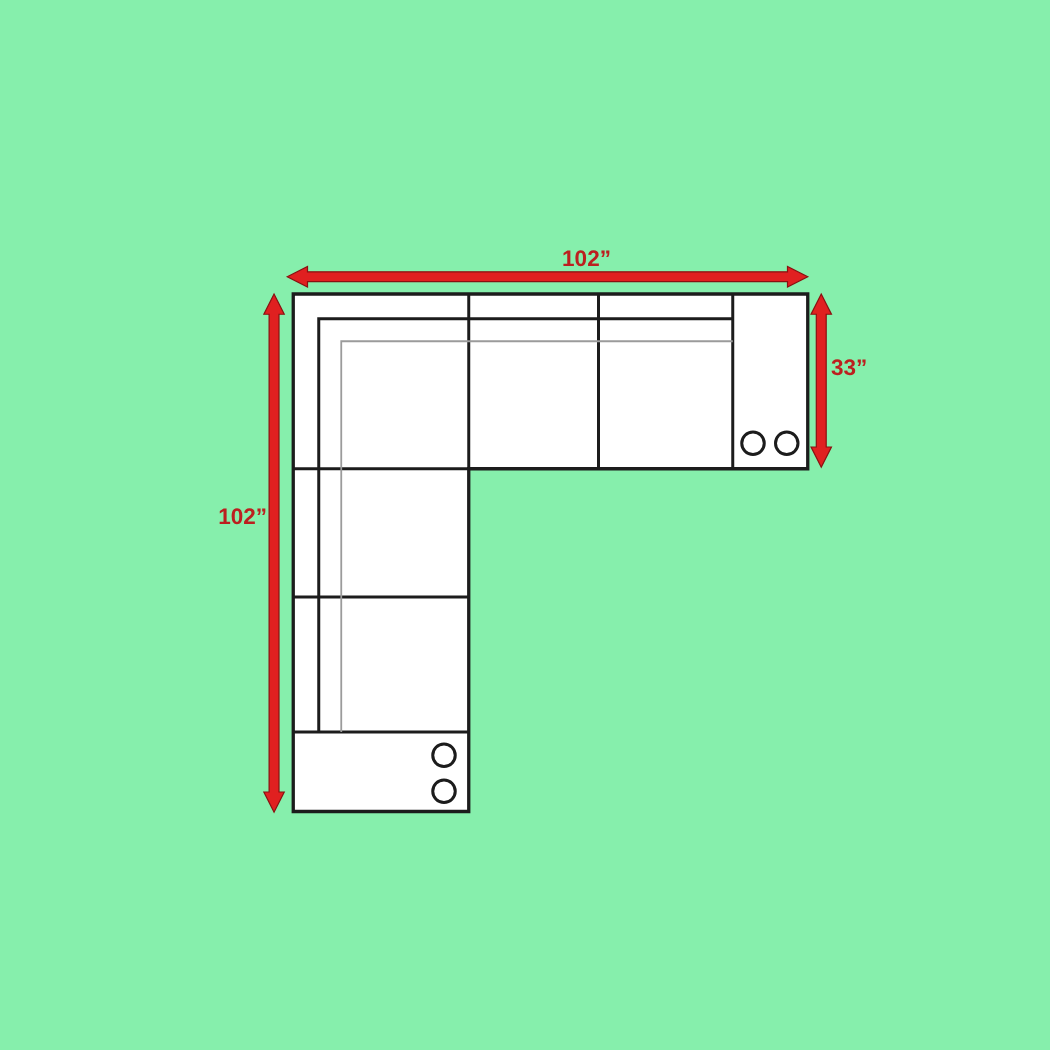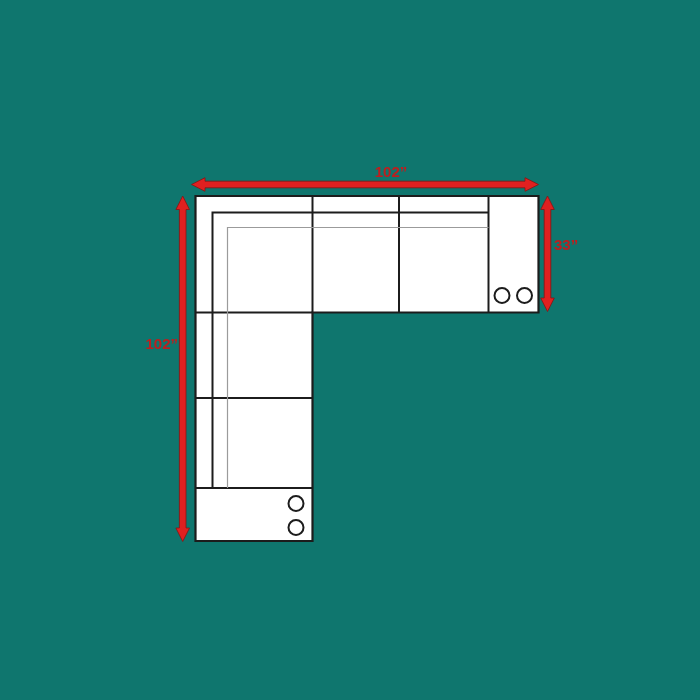--- a/index.html
+++ b/index.html
@@ -8,21 +8,21 @@
     width: 700px;
     height: 700px;
     background: #ffffff;
     overflow: hidden;
     font-family: "Liberation Sans", sans-serif;
   }
   .stage {
     position: relative;
     width: 700px;
     height: 700px;
-    background: #0f766e;
+    background: #86efac;
   }
   svg { display: block; }
   .outline    { stroke-width: 2.2; fill: #ffffff; stroke-linejoin: miter; }
   .black-line { stroke-width: 2;   fill: none; stroke-linecap: butt; }
   .gray-line  { stroke-width: 1.2; fill: none; stroke-linecap: butt; }
   .cupholder  { stroke-width: 2;   fill: #ffffff; }
   .arrow      { stroke: #8a1111; stroke-width: 0.8; stroke-linejoin: miter; }
   .dim-label  { font-family: "Liberation Sans", sans-serif; font-size: 15px; font-weight: bold; }
 </style>
 </head>

